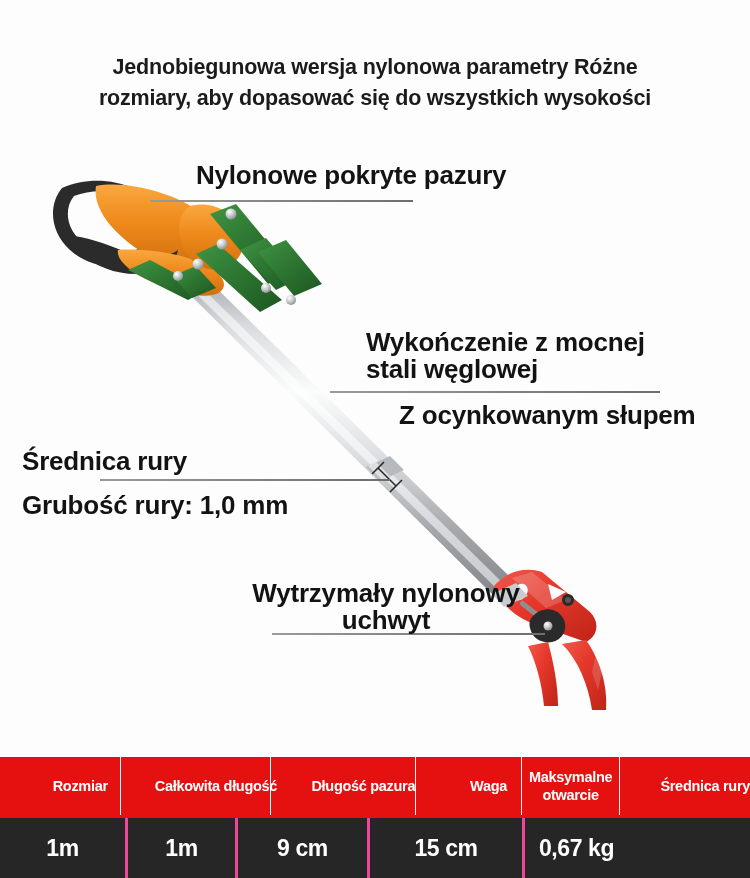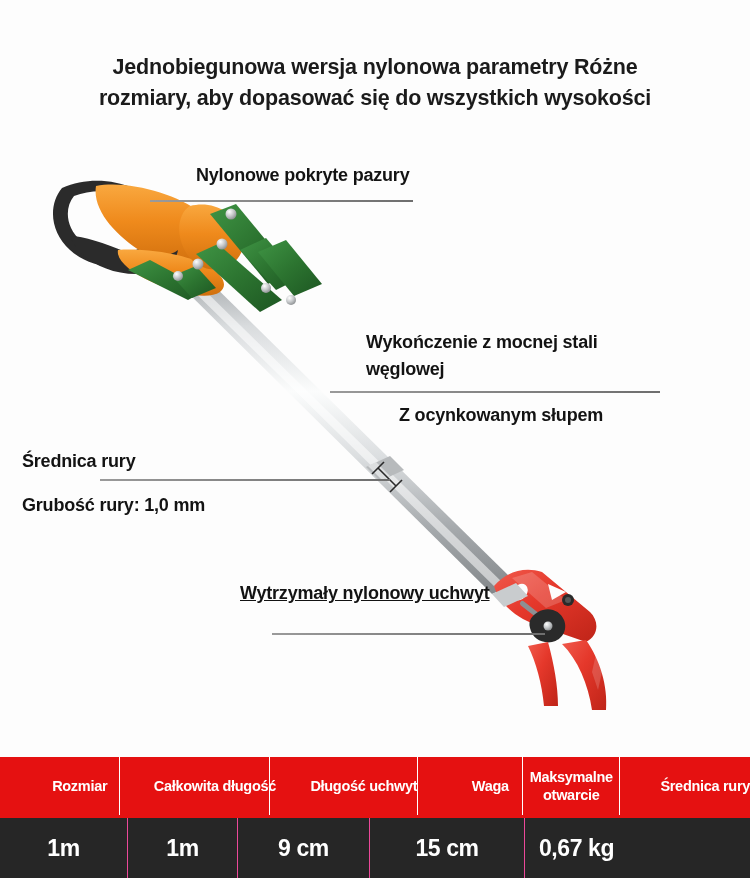--- a/index.html
+++ b/index.html
@@ -32,33 +32,33 @@
     font-weight: bold;
     line-height: 31px;
     color: #1b1b1b;
     letter-spacing: -0.2px;
   }
   .title .line { display: block; }
 
   
   .anno {
     position: absolute;
-    font-size: 18px;
+    font-size: 26px;
     font-weight: bold;
     color: #131313;
     line-height: 27px;
     letter-spacing: -0.2px;
     white-space: pre-line;
   }
   .anno-claw    { left: 196px; top: 162px; }
   .anno-steel   { left: 366px; top: 329px; width: 300px; }
   .anno-galv    { left: 399px; top: 402px; }
   .anno-diam    { left: 22px;  top: 448px; }
   .anno-thick   { left: 22px;  top: 492px; text-align: center; }
-  .anno-handle  { left: 240px; top: 580px; width: 292px; text-align: left; text-decoration: underline; }
+  .anno-handle  { left: 240px; top: 580px; width: 292px; text-align: center; }
 
   
   .leader {
     position: absolute;
     height: 2px;
     background: linear-gradient(to right, #9a9a9a, #6e6e6e);
   }
   .leader-claw   { left: 150px; top: 200px; width: 263px; }
   .leader-steel  { left: 330px; top: 391px; width: 330px; }
   .leader-diam   { left: 100px; top: 479px; width: 290px; }
@@ -105,21 +105,21 @@
     line-height: 18px;
     letter-spacing: -0.3px;
     border-right: 1px solid #ffffff;
     white-space: pre-line;
   }
   .hcell:last-child { border-right: none; }
   .bcell {
     font-size: 23px;
     font-weight: bold;
     letter-spacing: -0.4px;
-    border-right: 1px solid #ec4899;
+    border-right: 3px solid #ec4899;
   }
   .bcell:last-child { border-right: none; }
 
   
   .col-0 { width: 128px; }
   .col-1 { width: 110px; }
   .col-2 { width: 132px; }
   .col-3 { width: 155px; }
   .col-4 { width: 103px; }
   .col-5 { width: 122px; }
@@ -249,21 +249,21 @@
   <div class="anno anno-steel">Wykończenie z mocnej stali węglowej</div>
   <div class="anno anno-galv">Z ocynkowanym słupem</div>
   <div class="anno anno-diam">Średnica rury</div>
   <div class="anno anno-thick">Grubość rury: 1,0 mm</div>
   <div class="anno anno-handle">Wytrzymały nylonowy uchwyt</div>
 
   <div class="spec-table">
     <div class="spec-head">
       <div class="hcell col-0 nowrap-overflow">Rozmiar</div>
       <div class="hcell col-1 nowrap-overflow">Całkowita długość</div>
-      <div class="hcell col-2 nowrap-overflow">Długość uchwyt</div>
+      <div class="hcell col-2 nowrap-overflow">Długość pazura</div>
       <div class="hcell col-4 nowrap-overflow">Waga</div>
       <div class="hcell col-3">Maksymalne
 otwarcie</div>
       <div class="hcell col-5 nowrap-overflow">Średnica rury</div>
     </div>
     <div class="spec-body">
       <div class="bcell col-0">1m</div>
       <div class="bcell col-1">1m</div>
       <div class="bcell col-2">9 cm</div>
       <div class="bcell col-3">15 cm</div>

